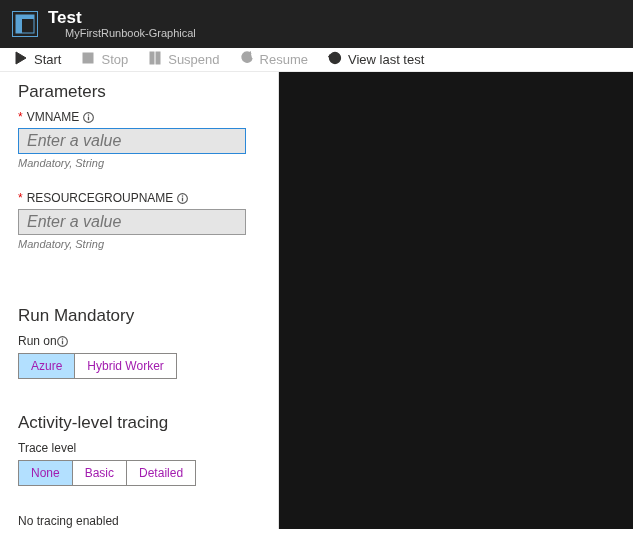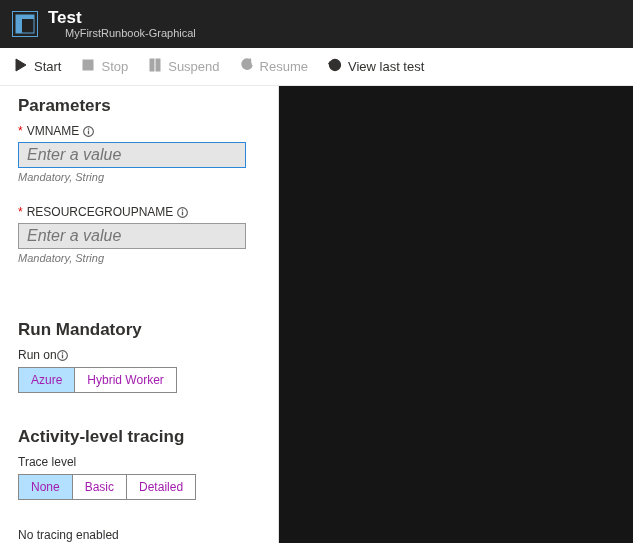--- a/index.html
+++ b/index.html
@@ -28,21 +28,21 @@
     display: flex;
     align-items: center;
     justify-content: center;
   }
   .header-icon svg { width: 20px; height: 20px; }
   .header-titles { display: flex; flex-direction: column; line-height: 1.15; }
   .header-title { font-size: 17px; font-weight: 700; color: #fff; }
   .header-subtitle { font-size: 11px; color: #c8c8c8; padding-left: 17px; }
   .toolbar {
     background: #fff;
-    height: 38px;
+    height: 24px;
     display: flex;
     align-items: center;
     padding: 0 14px;
     gap: 20px;
     border-bottom: 1px solid #eaeaea;
   }
   .tb-btn {
     display: flex;
     align-items: center;
     gap: 6px;
@@ -59,21 +59,21 @@
   .tb-btn:not(.disabled) svg { fill: #323130; stroke: #323130; }
   .columns { display: flex; height: calc(543px - 48px - 38px); }
   .left-panel {
     width: 279px;
     background: #fff;
     padding: 10px 18px 18px 18px;
     overflow: hidden;
     border-right: 1px solid #e1e1e1;
   }
   .right-panel { flex: 1; background: #151515; }
-  .section-title { font-size: 17px; font-weight: 700; color: #323130; margin-bottom: 8px; }
+  .section-title { font-size: 17px; font-weight: 400; color: #323130; margin-bottom: 8px; }
   .param-block { margin-bottom: 22px; }
   .param-label { font-size: 12px; color: #323130; margin-bottom: 4px; display: flex; align-items: center; gap: 4px; }
   .req-star { color: #e00000; }
   .info-icon { display:inline-flex; }
   .info-icon svg { width: 11px; height: 11px; fill: #555; }
   .text-input {
     width: 228px;
     height: 26px;
     border: 1px solid #999;
     font-size: 16px;

